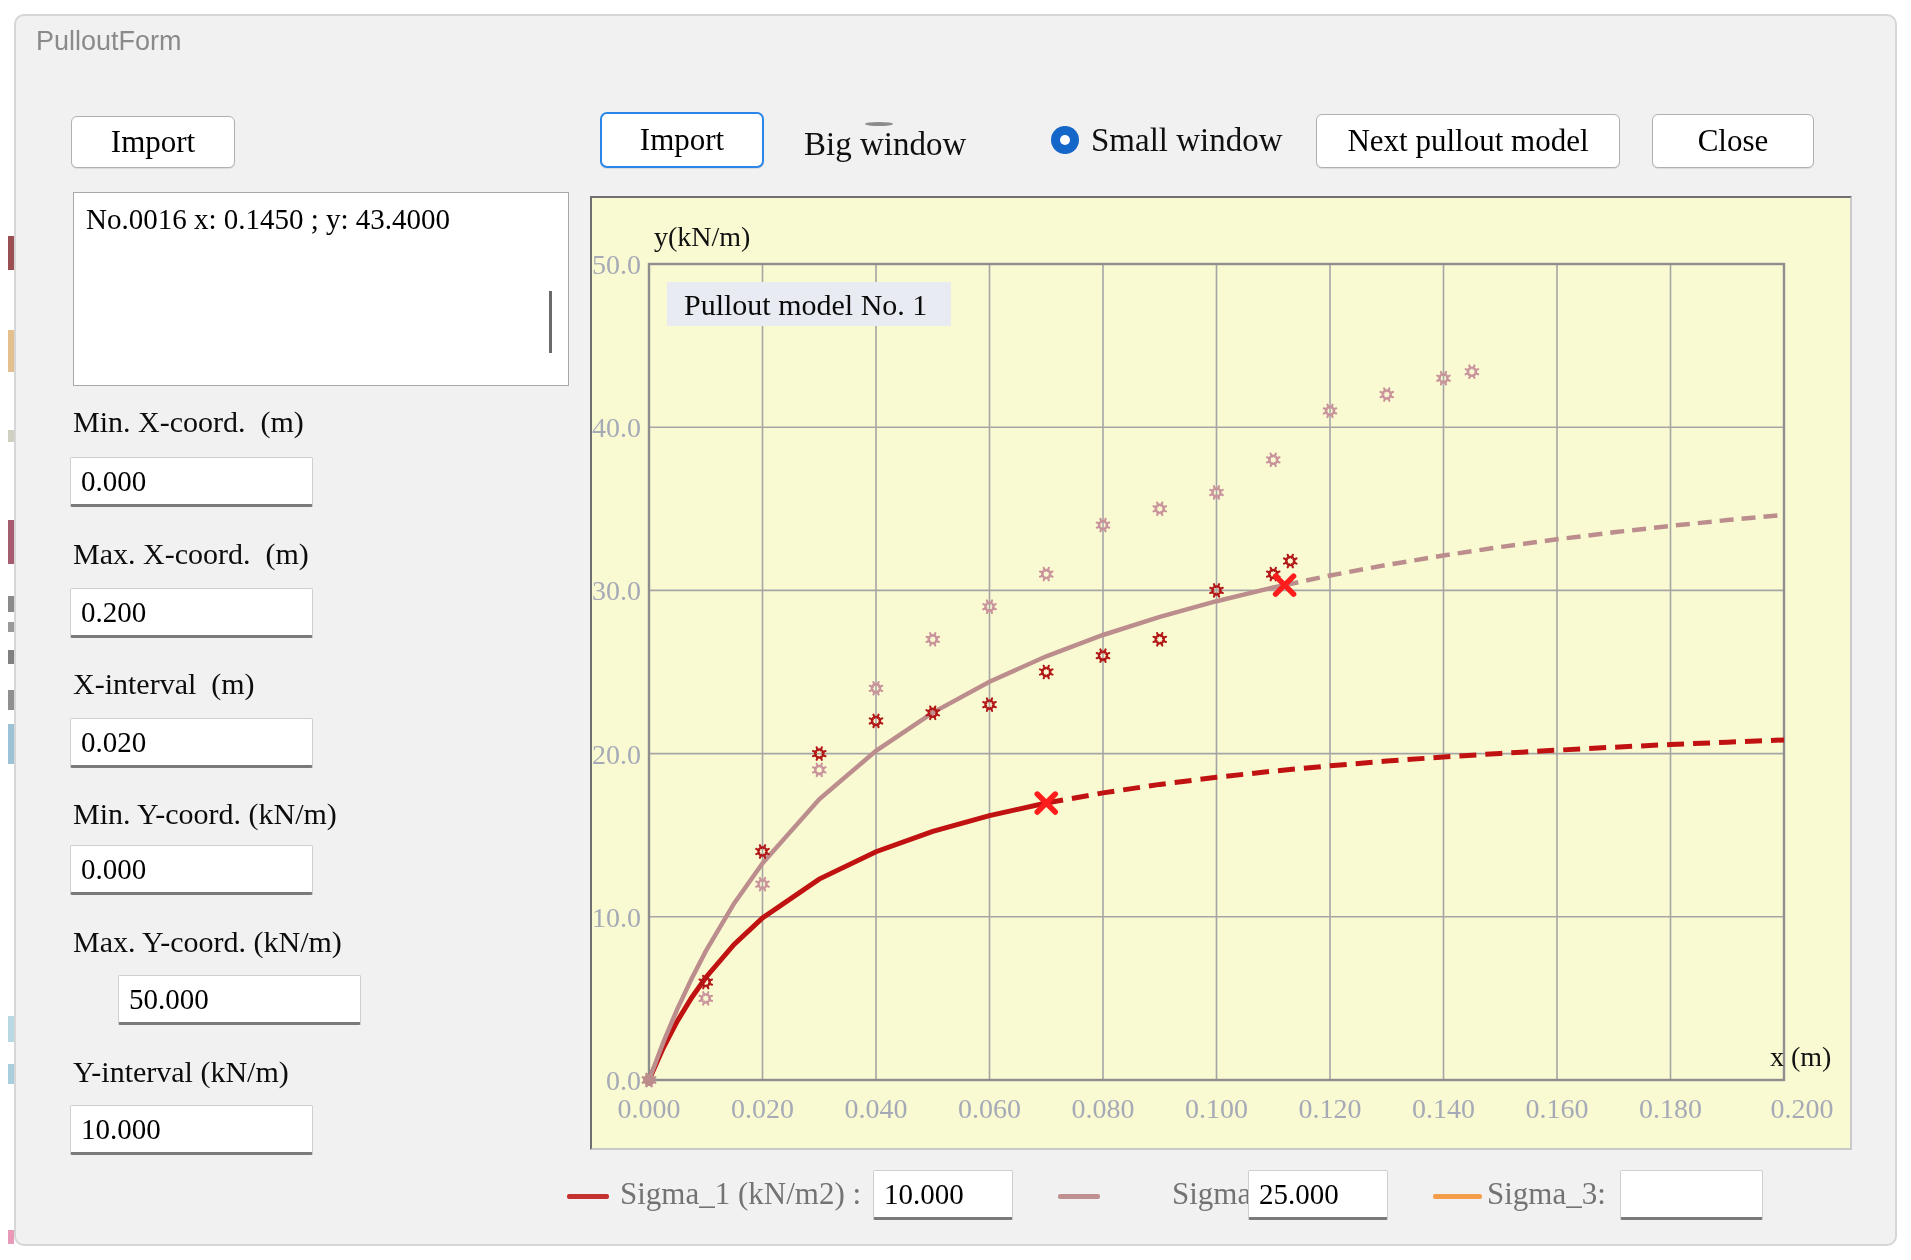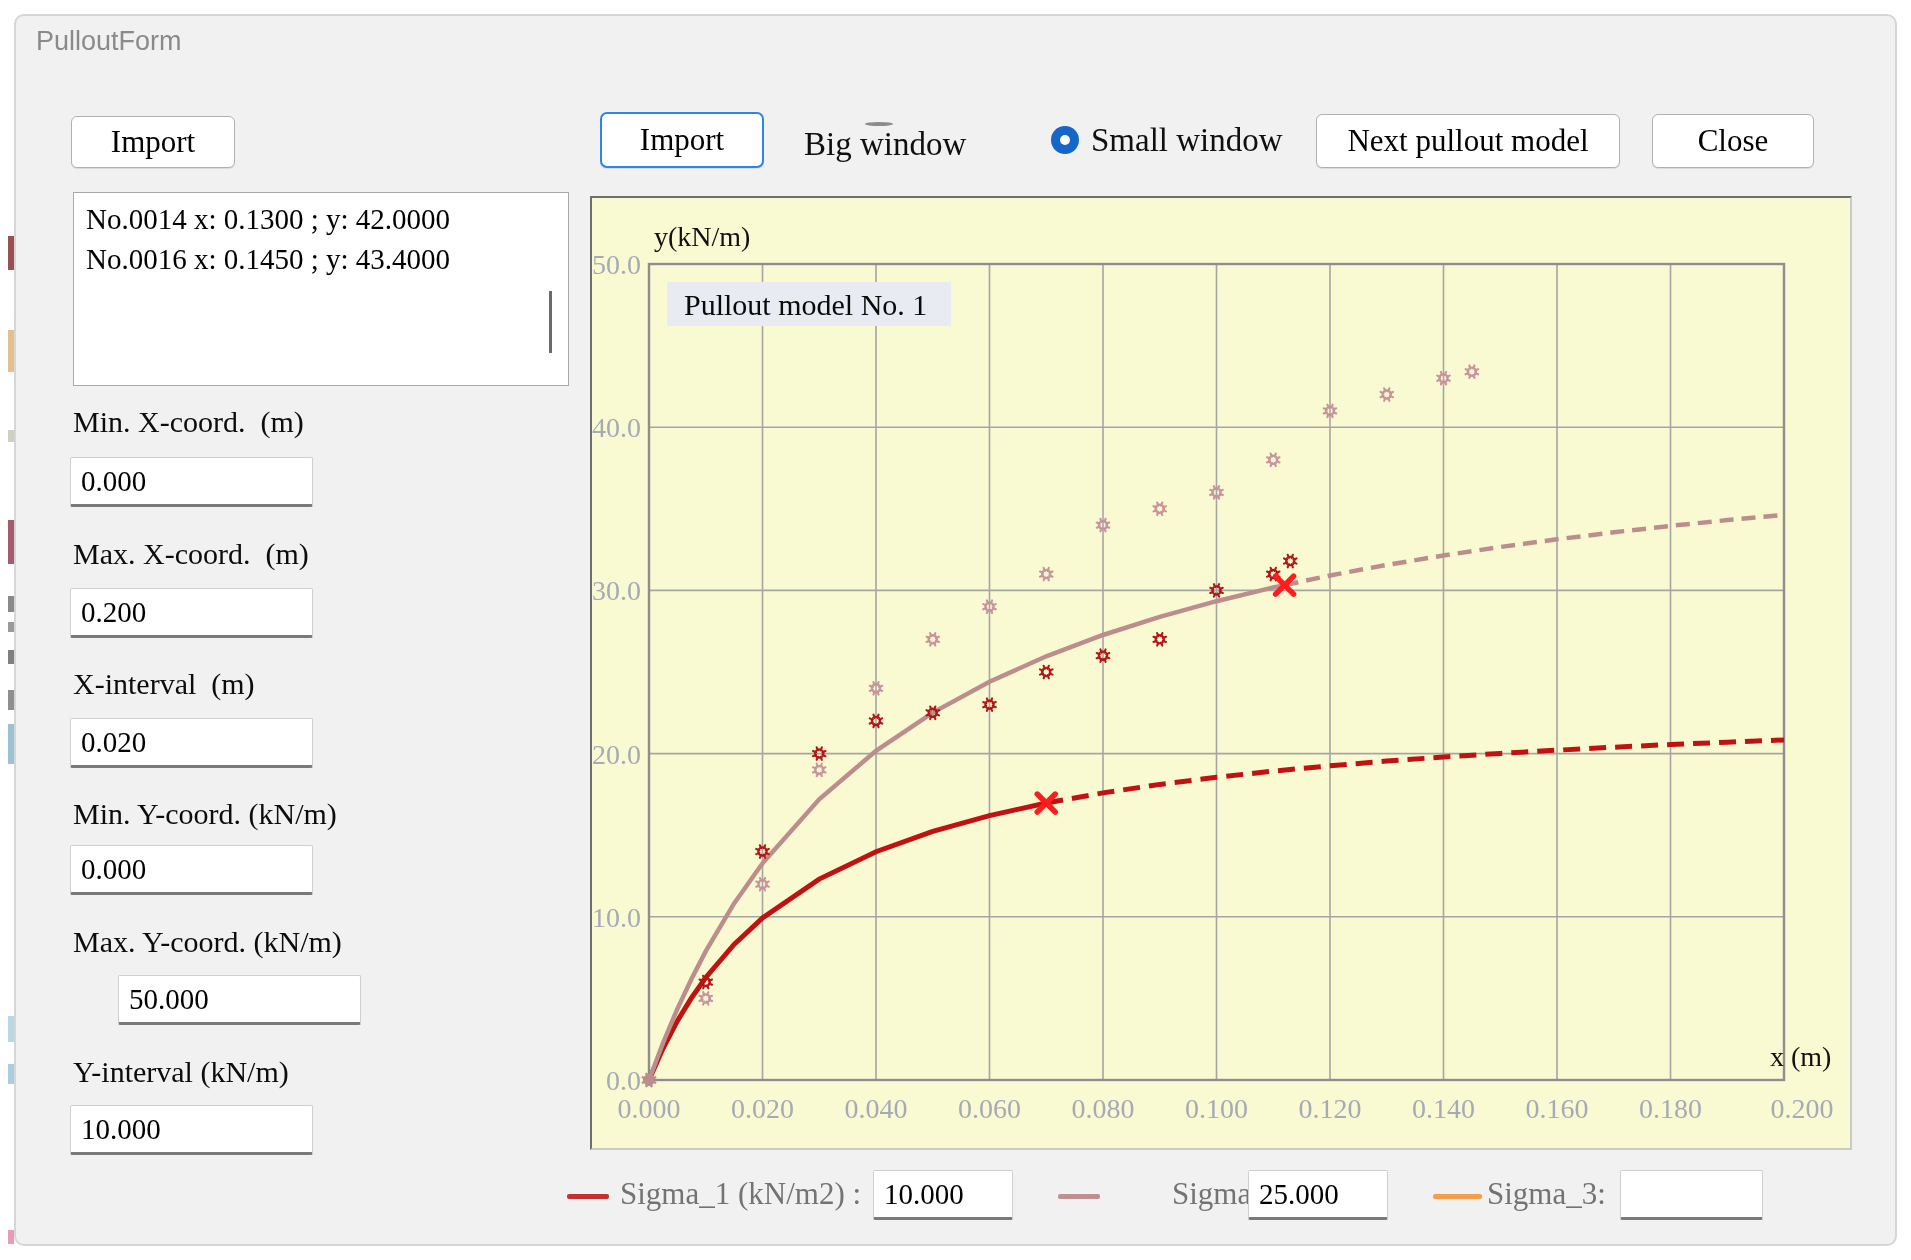--- a/index.html
+++ b/index.html
@@ -65,21 +65,20 @@
 <div class="abs radio-wrap" style="left:1051px;top:122px;height:36px;">
   <span class="radio checked"></span>
   <span class="radio-label">Small window</span>
 </div>
 
 <div class="abs btn" style="left:1316px;top:114px;width:302px;height:52px;">Next pullout model</div>
 
 <div class="abs btn" style="left:1652px;top:114px;width:160px;height:52px;">Close</div>
 
 <div class="abs listbox" style="left:73px;top:192px;width:482px;height:186px;">
-  <div>No.0014 x: 0.1300 ; y: 42.0000</div>
   <div>No.0016 x: 0.1450 ; y: 43.4000</div>
   <div class="abs scroll-thumb" style="right:16px;top:98px;"></div>
 </div>
 
 <div class="abs flabel" style="left:73px;top:405px;">Min. X-coord.  (m)</div>
 <input class="abs tb" style="left: 70px; top: 457px; width: 243px; height: 50px;" value="0.000">
 
 <div class="abs flabel" style="left:73px;top:537px;">Max. X-coord.  (m)</div>
 <input class="abs tb" style="left: 70px; top: 588px; width: 243px; height: 50px;" value="0.200">
 

